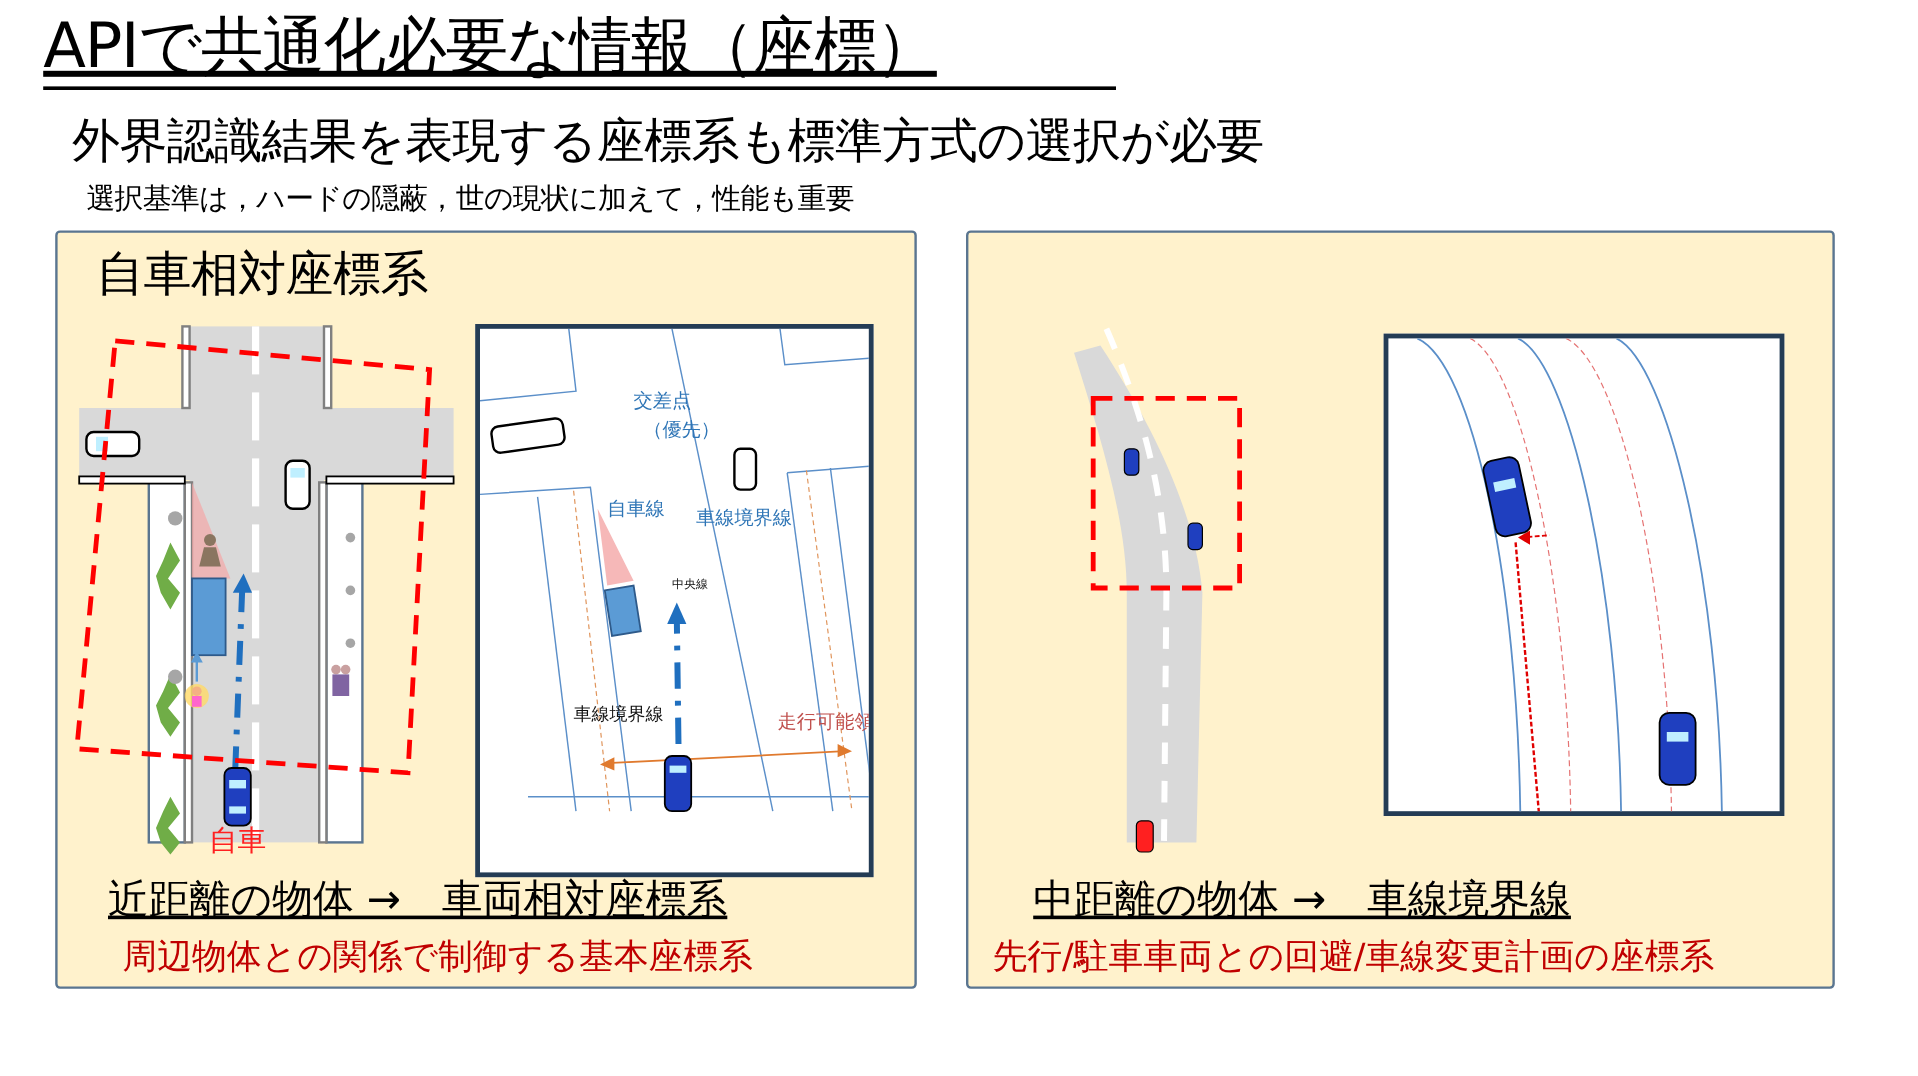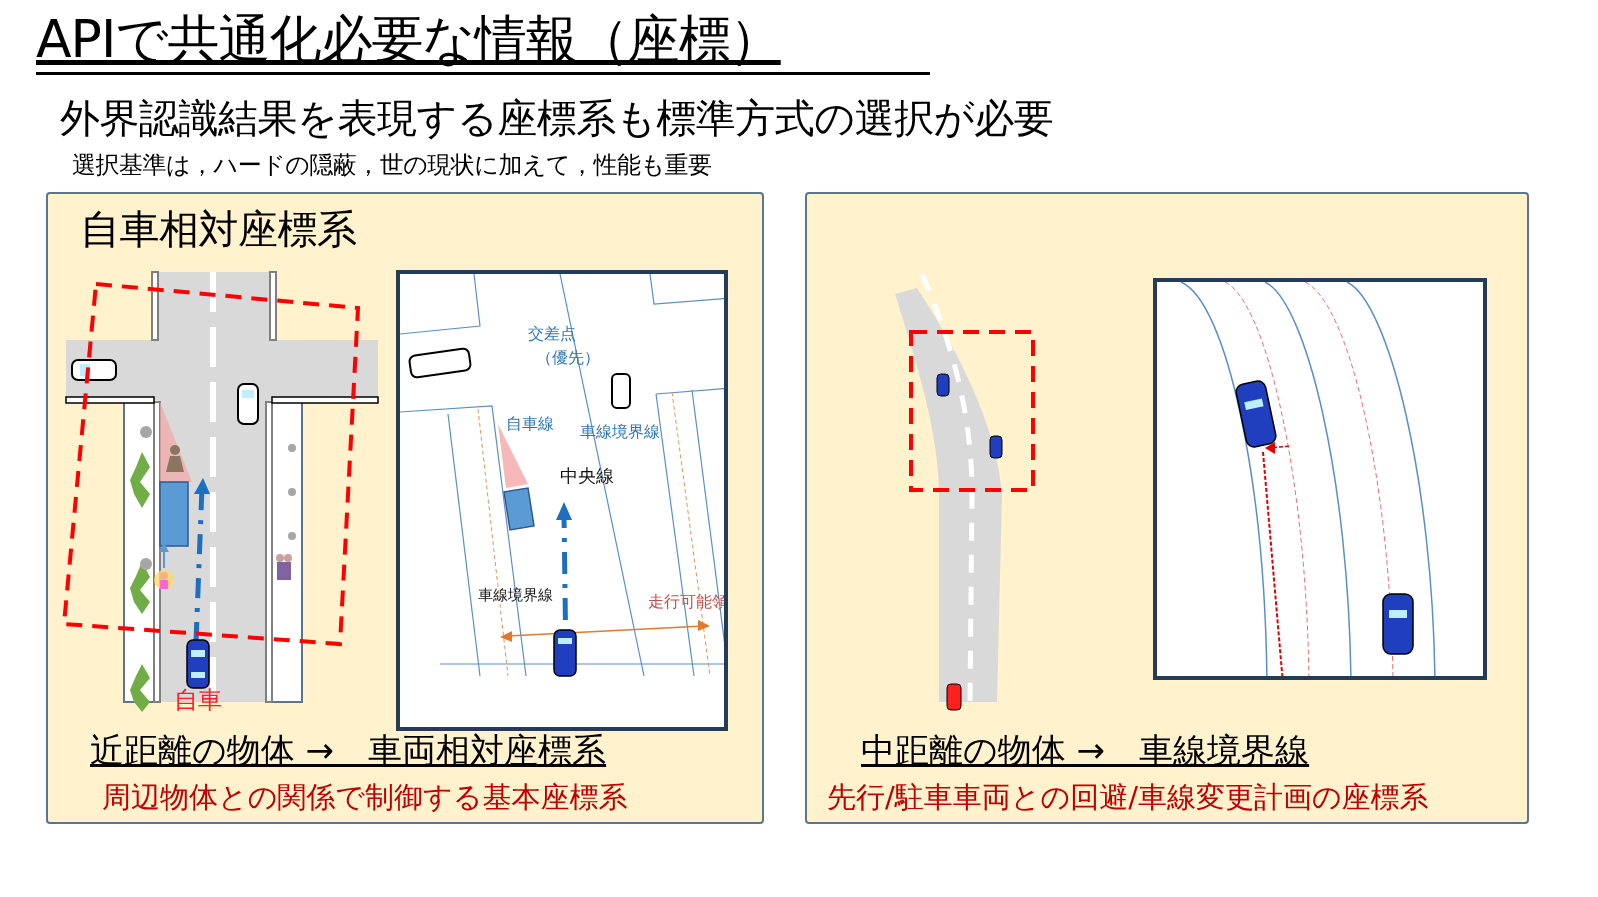--- a/index.html
+++ b/index.html
@@ -150,21 +150,21 @@
       <polygon points="310,352 298,346 298,357" fill="#e07a2e"></polygon>
       <rect x="10" y="78" width="60" height="22" rx="6" fill="#fff" stroke="#000" stroke-width="2" transform="rotate(-8 40 89)"></rect>
       <rect x="212" y="100" width="18" height="34" rx="5" fill="#fff" stroke="#000" stroke-width="2"></rect>
       <rect x="154" y="356" width="22" height="46" rx="6" fill="#1f3fbf" stroke="#000" stroke-width="1.5"></rect>
       <rect x="158" y="364" width="14" height="6" fill="#bfefff"></rect>
     </svg>
     <div class="label-blue" style="left:128px; top:50px;">交差点</div>
     <div class="label-blue" style="left:136px; top:74px;">（優先）</div>
     <div class="label-blue" style="left:106px; top:140px;">自車線</div>
     <div class="label-blue" style="left:180px; top:148px;">車線境界線</div>
-    <div class="label-black" style="left:160px; top:190px; font-size:18px;">中央線</div>
+    <div class="label-black" style="left:160px; top:206px; font-size:10px;">中央線</div>
     <div class="label-black" style="left:78px; top:312px; font-size:15px;">車線境界線</div>
     <div class="label-red" style="left:224px; top:318px;margin-left:24px;">走行可能領域</div>
   </div>
 
   <div class="caption-main" style="left:42px; top:534px;">近距離の物体 →　車両相対座標系</div>
   <div class="caption-sub" style="left:54px; top:584px;">周辺物体との関係で制御する基本座標系</div>
 </div>
 
 <div class="panel panel-right">
 

